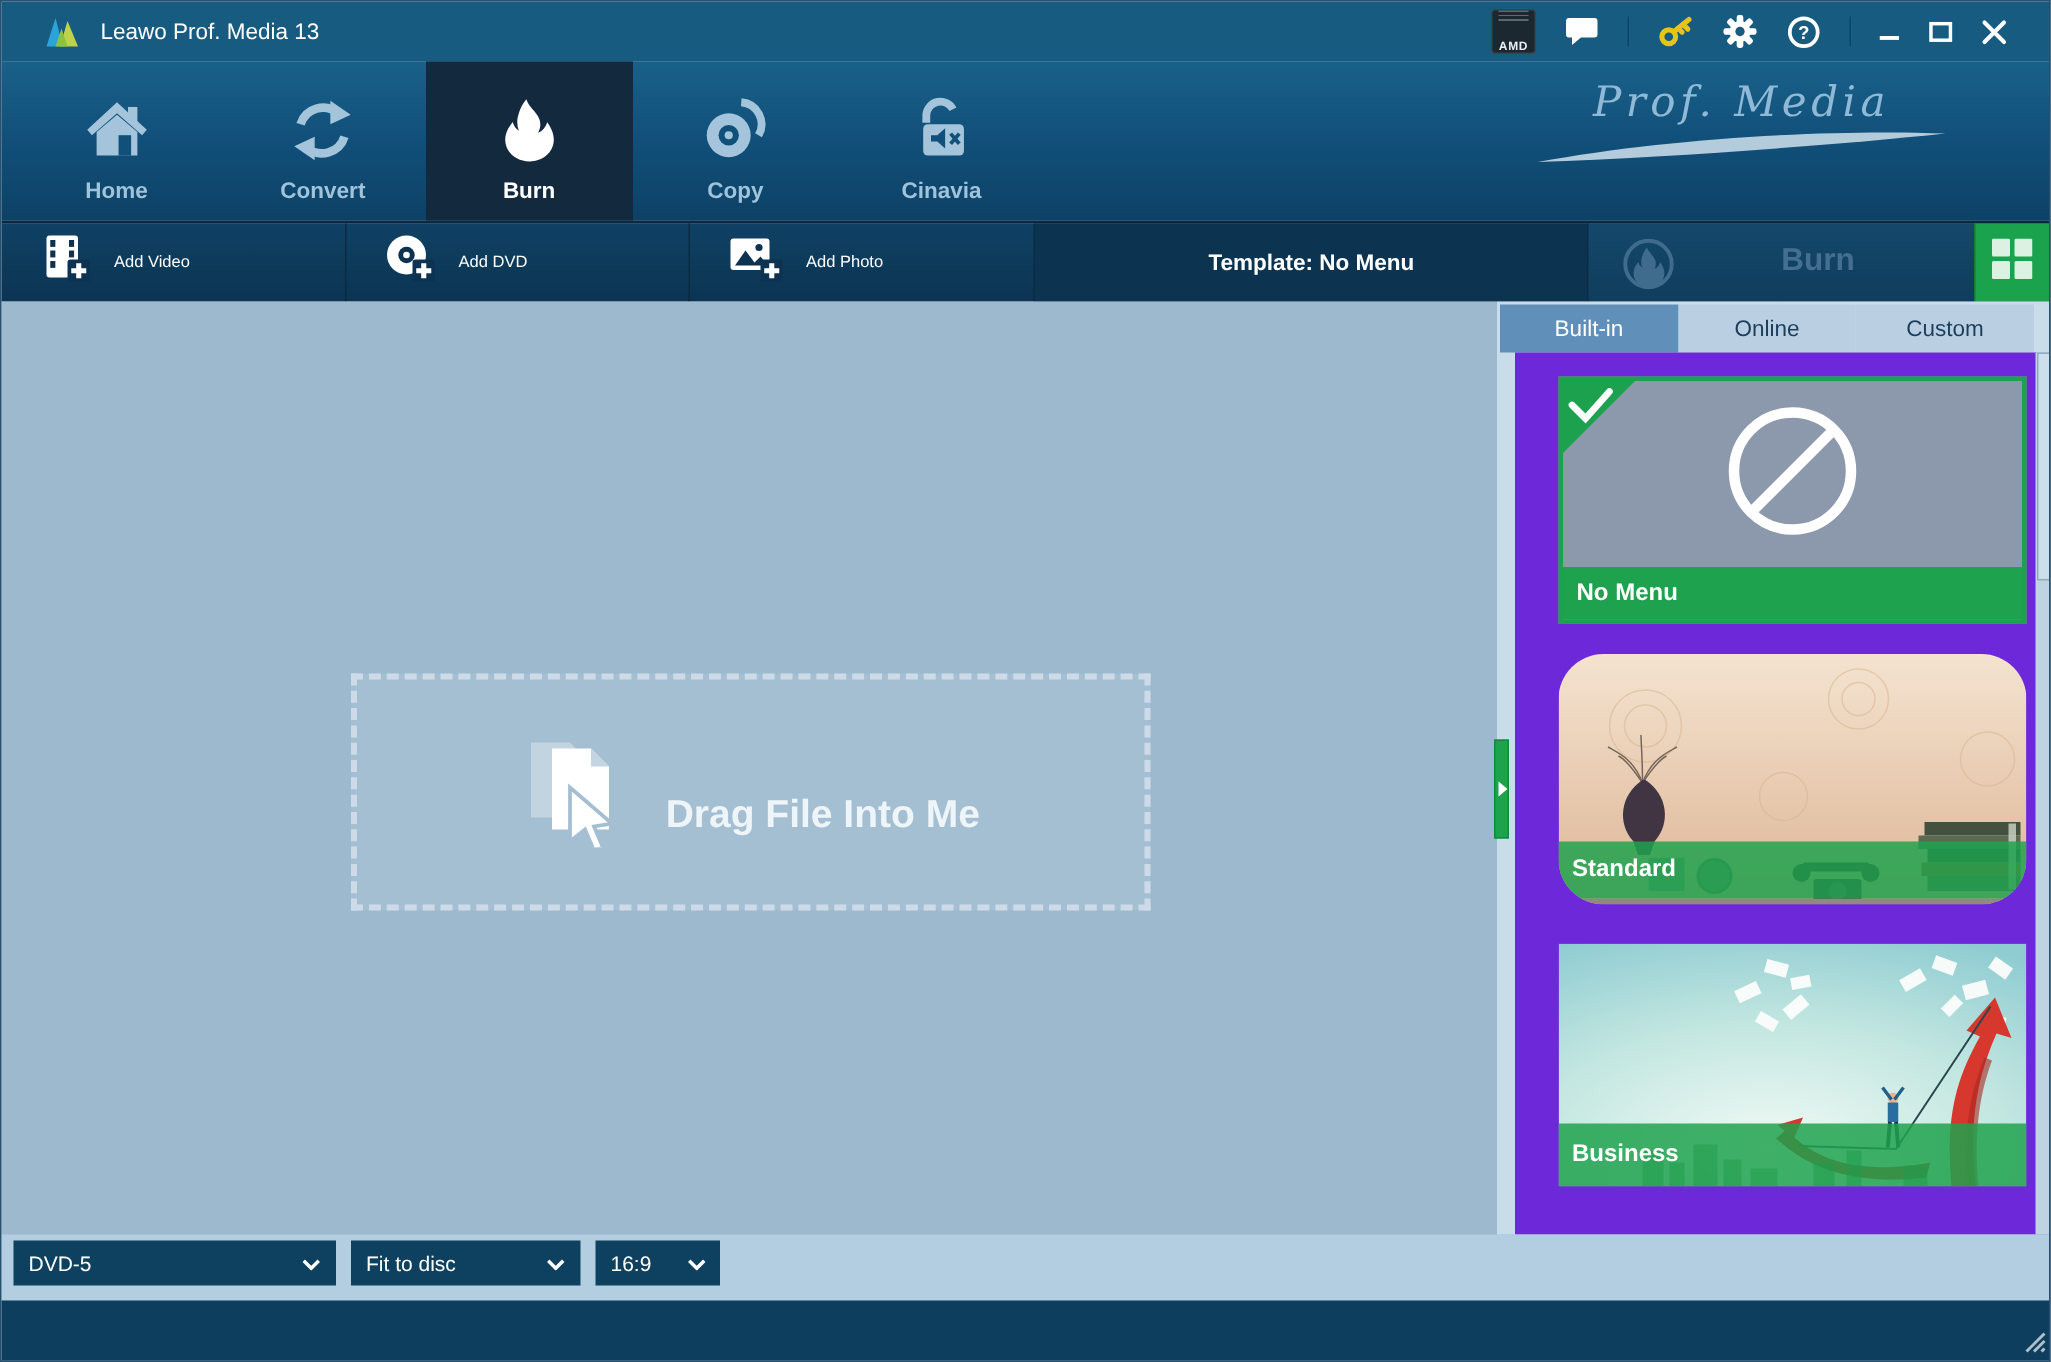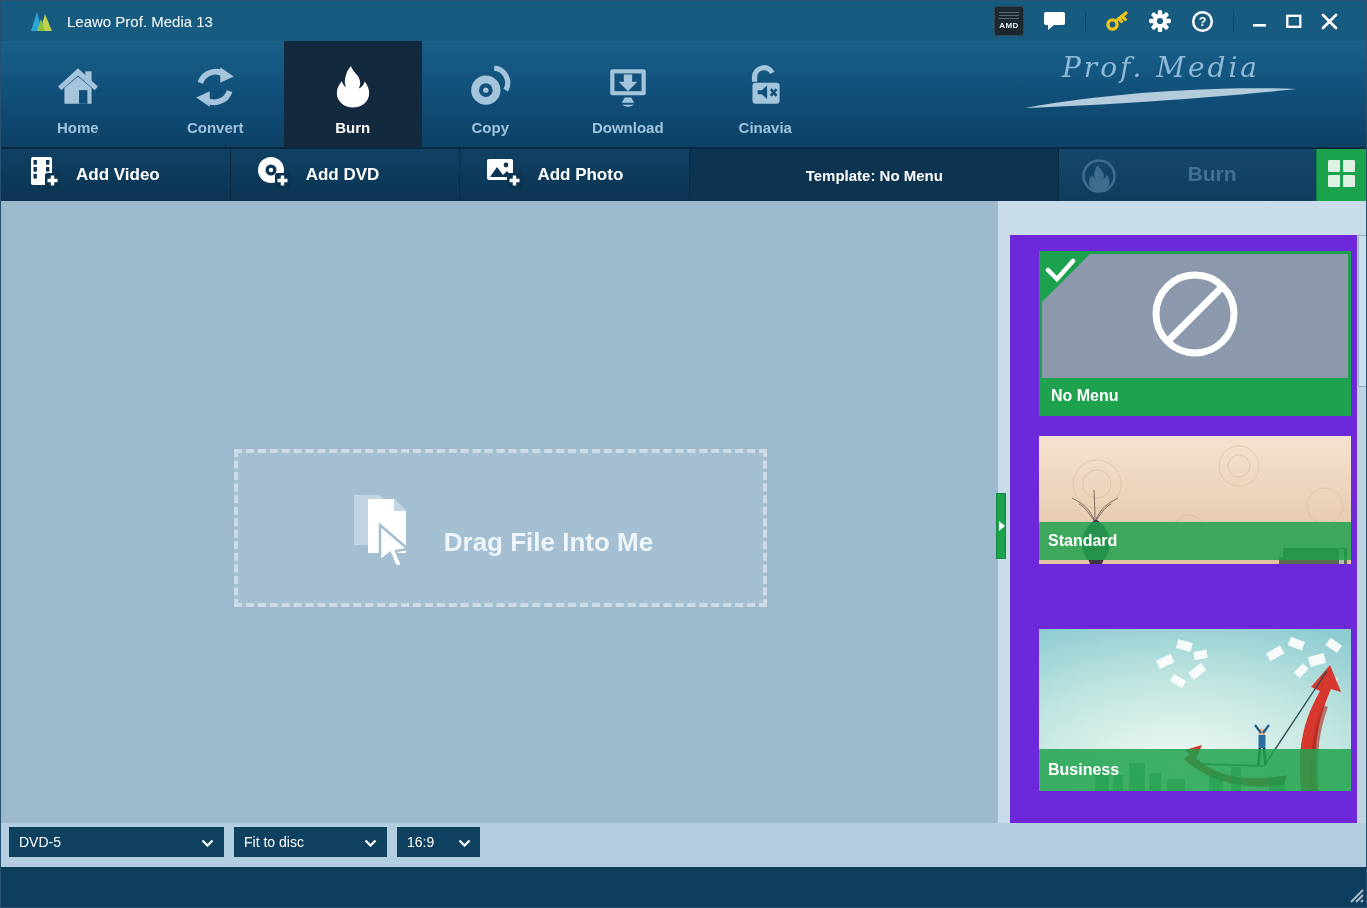--- a/index.html
+++ b/index.html
@@ -8,39 +8,39 @@
     position:relative;width:1367px;height:908px;overflow:hidden;
     font-family:"Liberation Sans",sans-serif;
     border:1px solid #27516f;
     background:#9db9ce;
   }
   
   .titlebar{position:absolute;left:0;top:0;width:100%;height:40px;background:#175b80;display:flex;align-items:center;padding:0 28px;}
   .titlebar .logo{width:28px;height:24px;margin-right:10px;}
   .titlebar .title{color:#fff;font-size:15px;}
   .tb-right{margin-left:auto;display:flex;align-items:center;gap:19px;}
-  .amd-badge{width:30px;height:30px;background:#1c2830;border-radius:3px;display:flex;flex-direction:column;align-items:center;justify-content:center;border:1px solid #37444d;}
+  .amd-badge{width:30px;height:30px;background:#1c2830;border-radius:3px;display:flex;flex-direction:column;align-items:center;justify-content:space-between;border:1px solid #37444d;}
   .amd-badge .stripes{width:20px;height:8px;background:repeating-linear-gradient(180deg,#5a6a74 0 1px,transparent 1px 3px);margin-bottom:2px;}
   .amd-badge .amd-txt{color:#e8eef2;font-size:8px;font-weight:bold;line-height:8px;letter-spacing:.5px;}
   .tb-sep{width:1px;height:20px;background:#0e4763;}
   .tb-btn{display:flex;align-items:center;justify-content:center;}
   
   .navbar{position:absolute;left:0;top:40px;width:100%;height:107px;background:linear-gradient(180deg,#19618a 0%,#11507a 48%,#0d4166 100%);display:flex;padding-left:8px;border-bottom:1px solid #0a2c44;}
   .nav-item{width:137.5px;height:100%;display:flex;flex-direction:column;align-items:center;justify-content:flex-start;padding-top:20px;cursor:default;}
   .nav-item .nav-ic{height:52px;display:flex;align-items:center;justify-content:center;}
   .nav-item .nav-label{margin-top:6px;font-size:15px;font-weight:bold;color:#9fc3da;}
   .nav-item.active{background:#13293d;}
   .nav-item.active .nav-label{color:#fff;}
   .brand{position:absolute;right:55px;top:10px;width:300px;text-align:center;pointer-events:none;}
   .brand .brand-text{font-family:"DejaVu Serif",serif;font-style:italic;font-size:28px;letter-spacing:3px;color:#8fb9d6;}
   .brand svg{display:block;margin:2px auto 0;}
   
   .toolbar{position:absolute;left:0;top:147px;width:100%;height:53px;background:linear-gradient(180deg,#0f4164,#0c3452);border-top:1px solid #0a2740;display:flex;}
   .tool-btn{display:flex;align-items:center;padding-left:25px;gap:14px;width:230px;border-right:1px solid #0a2b42;cursor:default;}
-  .tool-btn .tool-label{color:#fff;font-size:17px;font-weight:bold;}
+  .tool-btn .tool-label{color:#fff;font-size:11px;font-weight:normal;}
   .tool-template{width:370px;display:flex;align-items:center;justify-content:center;background:#0c3450;border-right:1px solid #0a2b42;}
   .tool-template span{color:#fff;font-size:15px;font-weight:bold;}
   .tool-burn{width:257px;position:relative;background:linear-gradient(180deg,#14486b,#0f3d5d);}
   .tool-burn .burn-ic{position:absolute;left:22px;top:9px;}
   .tool-burn .burn-txt{position:absolute;left:128px;top:13px;font-size:21px;font-weight:bold;color:#456f90;}
   .tool-grid{width:50px;background:#1aa24c;display:flex;align-items:center;justify-content:center;border-left:1px solid #0e7d38;cursor:pointer;}
   
   .main{position:absolute;left:0;top:200px;width:997px;height:622px;background:#9db9ce;}
   .dropzone{position:absolute;left:233px;top:248px;width:533px;height:158px;background:#a4bed2;border:4px dashed #ccdbe7;display:flex;align-items:center;justify-content:center;gap:28px;cursor:pointer;}
   .dropzone .dz-label{color:#eef5f9;font-size:26px;font-weight:bold;margin-top:28px;}
@@ -59,21 +59,21 @@
   .tpl-card .scene{position:absolute;left:0;top:0;}
   .tpl-label-bar{position:absolute;left:0;width:100%;background:rgba(32,162,77,0.85);display:flex;align-items:center;}
   .tpl-label-bar span{color:#fff;font-size:16px;font-weight:bold;margin-left:9px;}
   
   .card-nomenu{top:16px;height:165px;border:3px solid #1ca24e;background:#8c99ac;}
   .card-nomenu .thumb{position:relative;width:100%;height:124px;background:#8c99ac;display:flex;align-items:center;justify-content:center;}
   .card-nomenu .label-solid{height:35px;background:#1fa24e;display:flex;align-items:center;}
   .card-nomenu .label-solid span{color:#fff;font-size:16px;font-weight:bold;margin-left:9px;}
   .sel-corner{position:absolute;left:0;top:0;width:0;height:0;border-top:48px solid #1ca24e;border-right:48px solid transparent;}
   .sel-check{position:absolute;left:3px;top:3px;}
-  .card-standard{top:201px;height:128px;overflow:hidden;}
+  .card-standard{top:201px;height:167px;overflow:hidden;border-radius:30px;}
   .card-standard .tpl-label-bar{bottom:4px;height:38px;}
   .card-business{top:394px;height:162px;overflow:hidden;}
   .card-business .tpl-label-bar{bottom:0;height:42px;}
   
   .bottombar{position:absolute;left:0;top:822px;width:100%;height:44px;background:#b4cee1;}
   .dd{position:absolute;top:4px;height:30px;background:#0e405f;color:#fff;font-size:14px;display:flex;align-items:center;justify-content:space-between;padding:0 10px;cursor:pointer;gap:24px;}
   .dd-disc{left:8px;width:215px;}
   .dd-fit{left:233px;width:153px;}
   .dd-aspect{left:396px;width:83px;}
   .progress{position:absolute;left:498px;top:7px;width:850px;height:24px;background:linear-gradient(180deg,#fafbfc,#dde5ec);border:1px solid #9cb0c0;display:flex;align-items:center;justify-content:center;color:#23415e;font-size:13px;}
@@ -191,32 +191,20 @@
     <div class="nav-item">
       <div class="nav-ic">
         <svg width="46" height="46" viewBox="0 0 44 44">
           <path d="M26 4 a14 14 0 0 1 11 21" fill="none" stroke="#a3c4da" stroke-width="5"></path>
           <circle cx="18" cy="25" r="14" fill="#a3c4da"></circle>
           <circle cx="18" cy="25" r="6.5" fill="#11507a"></circle>
           <circle cx="18" cy="25" r="2.6" fill="#a3c4da"></circle>
         </svg>
       </div>
       <div class="nav-label">Copy</div>
-    </div>
-    <div class="nav-item">
-      <div class="nav-ic">
-        <svg width="46" height="46" viewBox="0 0 44 44">
-          <rect x="5" y="5" width="34" height="25" rx="2" fill="#a3c4da"></rect>
-          <rect x="9" y="9" width="26" height="17" fill="#11507a"></rect>
-          <polygon points="18,10 26,10 26,17 31,17 22,26 13,17 18,17" fill="#a3c4da"></polygon>
-          <polygon points="16,37 28,37 25,32 19,32" fill="#a3c4da"></polygon>
-          <path d="M16 39 q6 4 12 0 z" fill="#a3c4da"></path>
-        </svg>
-      </div>
-      <div class="nav-label">Download</div>
     </div>
     <div class="nav-item">
       <div class="nav-ic">
         <svg width="46" height="46" viewBox="0 0 44 44">
           <path d="M12 17 v-5 a9 9 0 0 1 17 -3.5" fill="none" stroke="#a3c4da" stroke-width="5"></path>
           <rect x="10" y="18" width="26" height="20" rx="3" fill="#a3c4da"></rect>
           <polygon points="15,25 19,25 24,20.5 24,33.5 19,29 15,29" fill="#11507a"></polygon>
           <path d="M27.5 24 l5.5 6.5 M33 24 l-5.5 6.5" stroke="#11507a" stroke-width="2.4"></path>
         </svg>
       </div>
@@ -310,20 +298,25 @@
       </span>
       <span class="dz-label">Drag File Into Me</span>
     </div>
   </div>
 
   <div class="handle">
     <div class="tri"></div>
   </div>
 
   <div class="panel">
+    <div class="tabs">
+      <div class="tab active">Built-in</div>
+      <div class="tab">Online</div>
+      <div class="tab">Custom</div>
+    </div>
     <div class="panel-body">
 
       <div class="tpl-card card-nomenu">
         <div class="thumb">
           <span>
             <svg width="92" height="92" viewBox="0 0 92 92">
               <circle cx="46" cy="46" r="39" fill="none" stroke="#fff" stroke-width="7"></circle>
               <line x1="19" y1="73" x2="73" y2="19" stroke="#fff" stroke-width="7"></line>
             </svg>
           </span>

